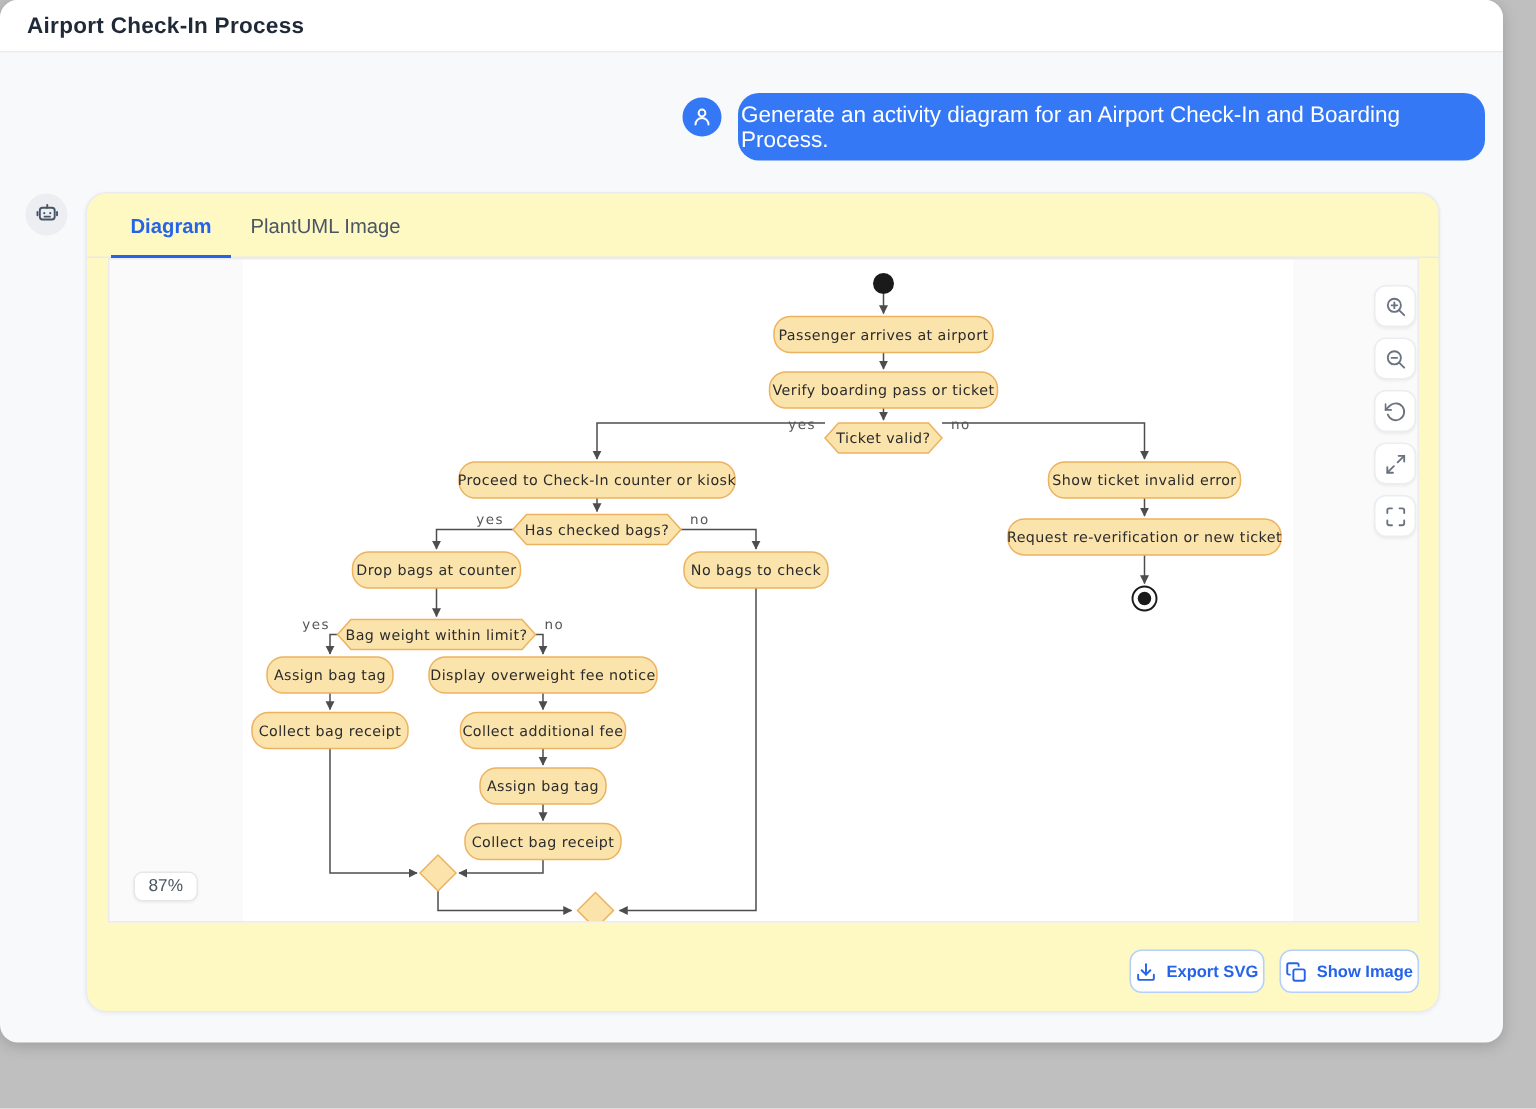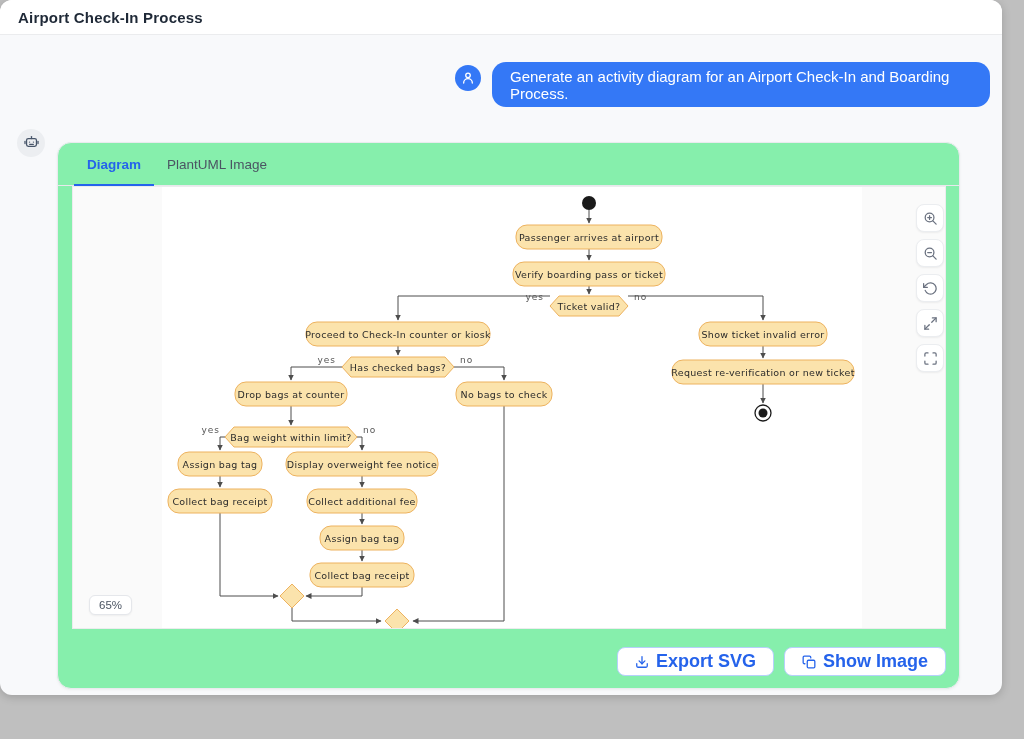--- a/index.html
+++ b/index.html
@@ -13,27 +13,27 @@
 
   .app-header { position:absolute; left:0; top:0; width:100%; height:35px;
     background:#ffffff; border-bottom:1px solid #ebecee; display:flex; align-items:center; }
   .app-title { margin-left:18px; font-size:15px; font-weight:bold; color:#1f2937; letter-spacing:.2px; }
 
   .chat-row { position:absolute; top:62px; left:0; width:1002px; }
   .user-avatar { position:absolute; left:455px; top:3px; width:26px; height:26px; border-radius:50%;
     background:#3478f6; display:flex; align-items:center; justify-content:center; }
   .chat-bubble { position:absolute; left:492px; top:0; width:498px; height:45px;
     background:#3478f6; border-radius:14px; color:#ffffff; font-size:15px;
-    display:flex; align-items:center; justify-content:center; padding:0 18px; }
+    display:flex; align-items:center; justify-content:center; padding:0 2px; }
 
   .bot-avatar { position:absolute; left:17px; top:129px; width:28px; height:28px; border-radius:50%;
     background:#eceef1; display:flex; align-items:center; justify-content:center; }
 
-  .card { position:absolute; left:57px; top:142px; width:903px; height:547px;
-    background:#86efac; border:1px solid #e9ebee; border-radius:14px;
+  .card { position:absolute; left:57px; top:128px; width:903px; height:547px;
+    background:#fef9c3; border:1px solid #e9ebee; border-radius:14px;
     box-shadow:0 1px 3px rgba(0,0,0,.05);text-align:right; }
 
   .tabbar { position:absolute; left:0; top:0; width:100%; height:43px;
     border-bottom:1px solid #e7e9ec; display:flex; align-items:stretch; padding-left:16px; }
   .tab { display:flex; align-items:center; padding:0 13px; font-size:13.5px; color:#4b5563;
     cursor:pointer; position:relative; }
   .tab.active { color:#2563eb; font-weight:bold; }
   .tab.active::after { content:""; position:absolute; left:0; right:0; bottom:-1px; height:2px;
     background:#2563eb; }
 
@@ -44,23 +44,23 @@
   .zoom-controls { position:absolute; right:15px; top:18px; display:flex; flex-direction:column; gap:7px; }
   .zbtn { width:28px; height:28px; background:#ffffff; border:1px solid #ebedf0; border-radius:8px;
     display:flex; align-items:center; justify-content:center; box-shadow:0 1px 2px rgba(0,0,0,.06);
     cursor:pointer; color:#6b7280; }
 
   .zoom-badge { position:absolute; left:16px; bottom:13px; background:#ffffff;
     border:1px solid #e5e7eb; border-radius:6px; padding:3px 9px; font-size:11.5px; color:#4b5563;
     box-shadow:0 1px 2px rgba(0,0,0,.05); }
 
   .card-footer { position:absolute; right:13px; bottom:12px; display:flex; gap:10px; }
-  .fbtn { height:29px; display:flex; align-items:center; gap:7px; padding:0 17px;
+  .fbtn { height:29px; display:flex; align-items:center; gap:7px; padding:0 3px;
     background:#ffffff; border:1px solid #b6d0fb; border-radius:8px; color:#2563eb;
-    font-size:18px; font-weight:bold; cursor:pointer; }
+    font-size:11px; font-weight:bold; cursor:pointer; }
 
   svg.icon { display:block; }
 </style>
 </head>
 <body>
 
 <div class="screen">
   <div class="surface">
 
     <div class="app-header">
@@ -172,21 +172,21 @@
             <rect x="234" y="302" width="110" height="24" rx="11" ry="11" fill="#fbe3ac" stroke="#edb25f" stroke-width="1"></rect>
             <text x="289" y="317.5" font-size="9.5px" fill="#2b2b2b" text-anchor="middle" letter-spacing=".3" font-family="&quot;DejaVu Sans&quot;,sans-serif">Collect additional fee</text>
             <rect x="247" y="339" width="84" height="24" rx="11" ry="11" fill="#fbe3ac" stroke="#edb25f" stroke-width="1"></rect>
             <text x="289" y="354.5" font-size="9.5px" fill="#2b2b2b" text-anchor="middle" letter-spacing=".3" font-family="&quot;DejaVu Sans&quot;,sans-serif">Assign bag tag</text>
             <rect x="237" y="376" width="104" height="24" rx="11" ry="11" fill="#fbe3ac" stroke="#edb25f" stroke-width="1"></rect>
             <text x="289" y="391.5" font-size="9.5px" fill="#2b2b2b" text-anchor="middle" letter-spacing=".3" font-family="&quot;DejaVu Sans&quot;,sans-serif">Collect bag receipt</text>
             <polygon points="207,409 219,397 231,409 219,421" fill="#fbe3ac" stroke="#edb25f" stroke-width="1"></polygon>
             <polygon points="312,434 324,422 336,434 324,446" fill="#fbe3ac" stroke="#edb25f" stroke-width="1"></polygon>
           </svg>
 
-        <div class="zoom-badge">65%</div>
+        <div class="zoom-badge">87%</div>
       </div>
 
       <div class="zoom-controls" style="position:absolute; right:15px; top:61px;">
         <div class="zbtn">
           <span>
             <svg class="icon" width="15" height="15" viewBox="0 0 24 24" fill="none" stroke="currentColor" stroke-width="2" stroke-linecap="round">
               <circle cx="10.5" cy="10.5" r="7"></circle>
                 <line x1="15.8" y1="15.8" x2="21" y2="21"></line>
               <line x1="10.5" y1="7.5" x2="10.5" y2="13.5"></line>
                 <line x1="7.5" y1="10.5" x2="13.5" y2="10.5"></line>

